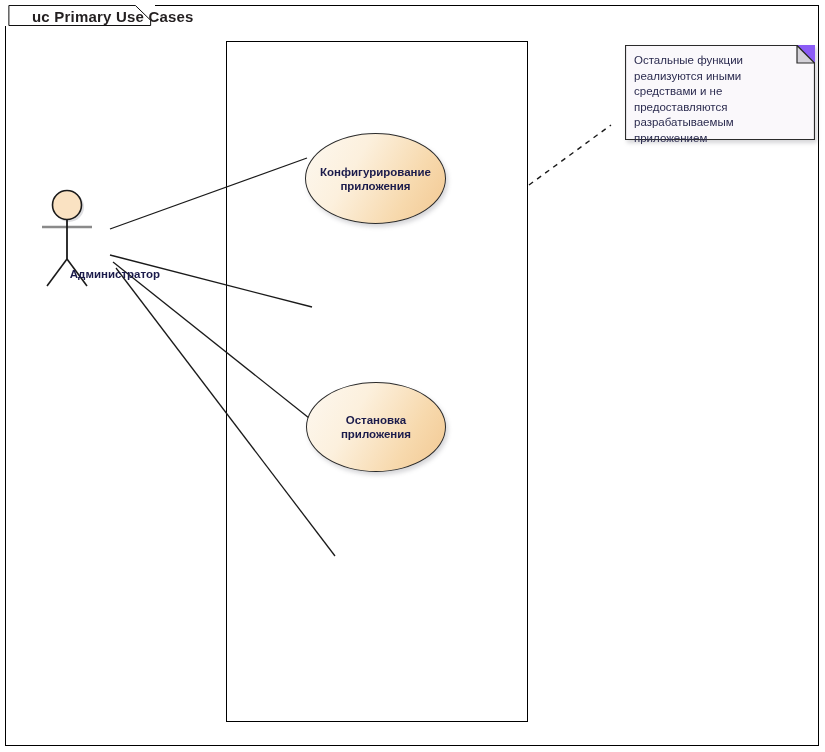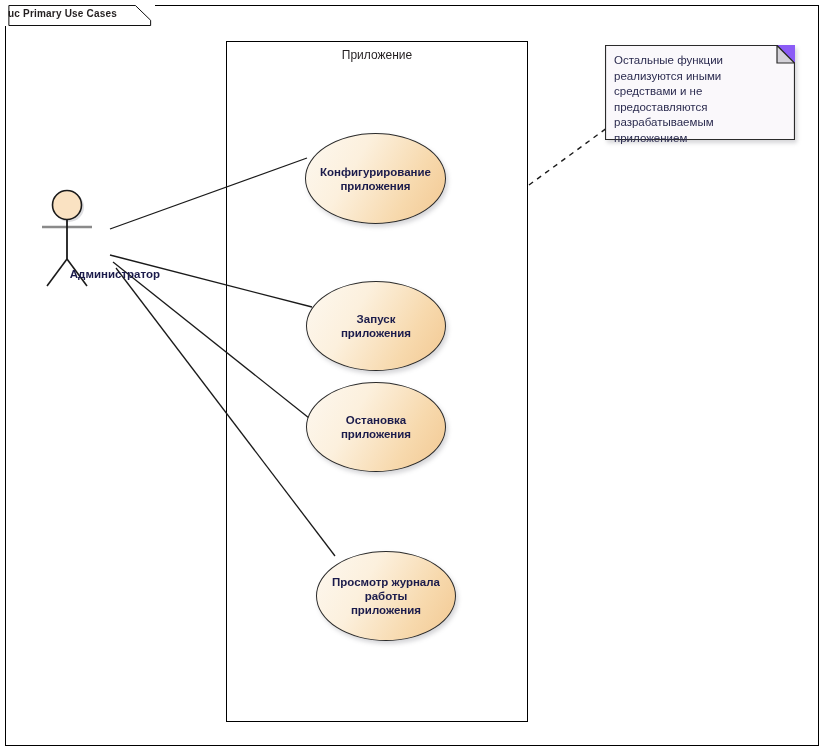--- a/index.html
+++ b/index.html
@@ -35,23 +35,23 @@
     position: absolute;
     left: 5px;
     top: 5px;
     height: 21px;
     background: #ffffff;
     border-right: none;
     box-sizing: border-box;
   }
   .frame-tab-label {
     position: absolute;
-    left: 8px;
+    left: 32px;
     top: 8px;
-    font-size: 10px;
+    font-size: 15px;
     font-weight: bold;
     color: #231f20;
     letter-spacing: 0.2px;
     white-space: nowrap;
   }
   
   .boundary {
     position: absolute;
     left: 226px;
     top: 41px;
@@ -114,21 +114,21 @@
     width: 160px;
     text-align: right;
     font-size: 11.5px;
     font-weight: bold;
     color: #1b1b4b;
     white-space: nowrap;
   }
   
   .note {
     position: absolute;
-    left: 605px;
+    left: 625px;
     top: 45px;
     width: 190px;
     height: 95px;
     background: #8b5cf6;
     box-shadow: 2px 3px 4px rgba(120,120,130,0.30);
   }
   .note-body {
     position: absolute;
     left: 0;
     top: 0;
@@ -151,21 +151,20 @@
 <div id="canvas">
 
   <div class="diagram-frame"></div>
 
   <svg class="frame-tab" width="150" height="22" viewBox="0 0 150 22">
     <path d="M 0.5 0.5 L 133 0.5 L 149 16 L 149 21.5 L 0.5 21.5 Z" fill="#ffffff" stroke="#000000" stroke-width="1"></path>
   </svg>
   <div class="frame-tab-label">uc Primary Use Cases</div>
 
   <div class="boundary"></div>
-  <div class="boundary-label">Приложение</div>
 
   <svg id="connectors" viewBox="0 0 825 752">
 
     <line x1="110" y1="229" x2="307" y2="158" stroke="#1a1a1a" stroke-width="1.3"></line>
 
     <line x1="110" y1="255" x2="312" y2="307" stroke="#1a1a1a" stroke-width="1.3"></line>
 
     <line x1="113" y1="262" x2="309" y2="418" stroke="#1a1a1a" stroke-width="1.3"></line>
 
     <line x1="116" y1="268" x2="335" y2="556" stroke="#1a1a1a" stroke-width="1.3"></line>
@@ -182,37 +181,27 @@
     <line x1="37" y1="77" x2="57" y2="104" stroke="#1a1a1a" stroke-width="1.6"></line>
   </svg>
   <div class="actor-label">Администратор</div>
 
   <div class="usecase" style="left:305px; top:133px; width:141px; height:91px;">
     <div class="usecase-label">
       <span>Конфигурирование</span><br><span>приложения</span>
     </div>
   </div>
 
-  <div class="usecase" style="left:306px; top:281px; width:140px; height:90px;">
-    <div class="usecase-label">
-      <span>Запуск приложения</span>
-    </div>
-  </div>
 
   <div class="usecase" style="left:306px; top:382px; width:140px; height:90px;">
     <div class="usecase-label">
       <span>Остановка</span><br><span>приложения</span>
     </div>
   </div>
 
-  <div class="usecase" style="left:316px; top:551px; width:140px; height:90px;">
-    <div class="usecase-label">
-      <span>Просмотр журнала</span><br><span>работы приложения</span>
-    </div>
-  </div>
 
   <div class="note">
     <svg class="note-body" viewBox="0 0 190 95">
       <path d="M 0.5 0.5 L 172 0.5 L 189.5 18 L 189.5 94.5 L 0.5 94.5 Z" fill="#faf8fb" stroke="#2b2b2b" stroke-width="1.2"></path>
       <path d="M 172 0.5 L 189.5 18 L 172 18 Z" fill="#d4d2d8" stroke="#2b2b2b" stroke-width="1.2"></path>
     </svg>
     <div class="note-text">Остальные функции реализуются иными средствами и не предоставляются разрабатываемым приложением</div>
   </div>
 
 </div>

